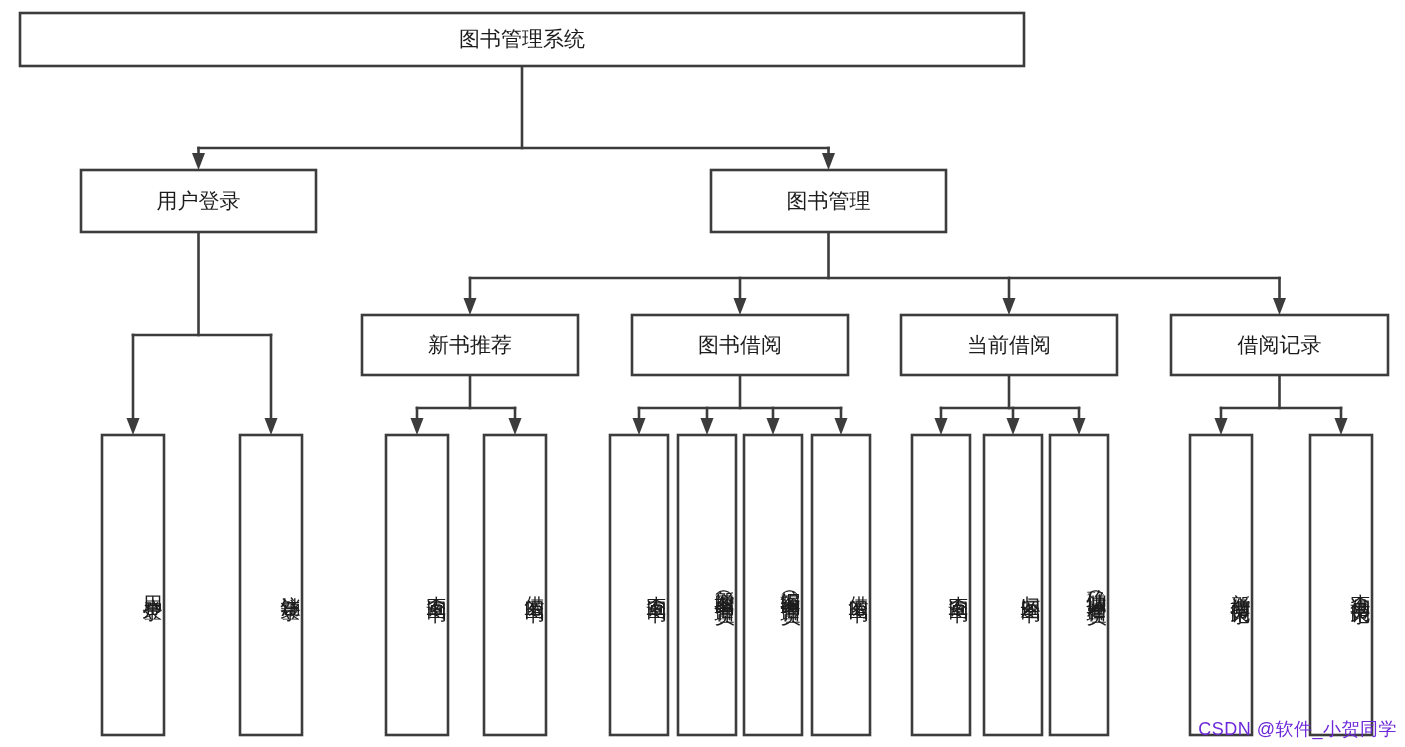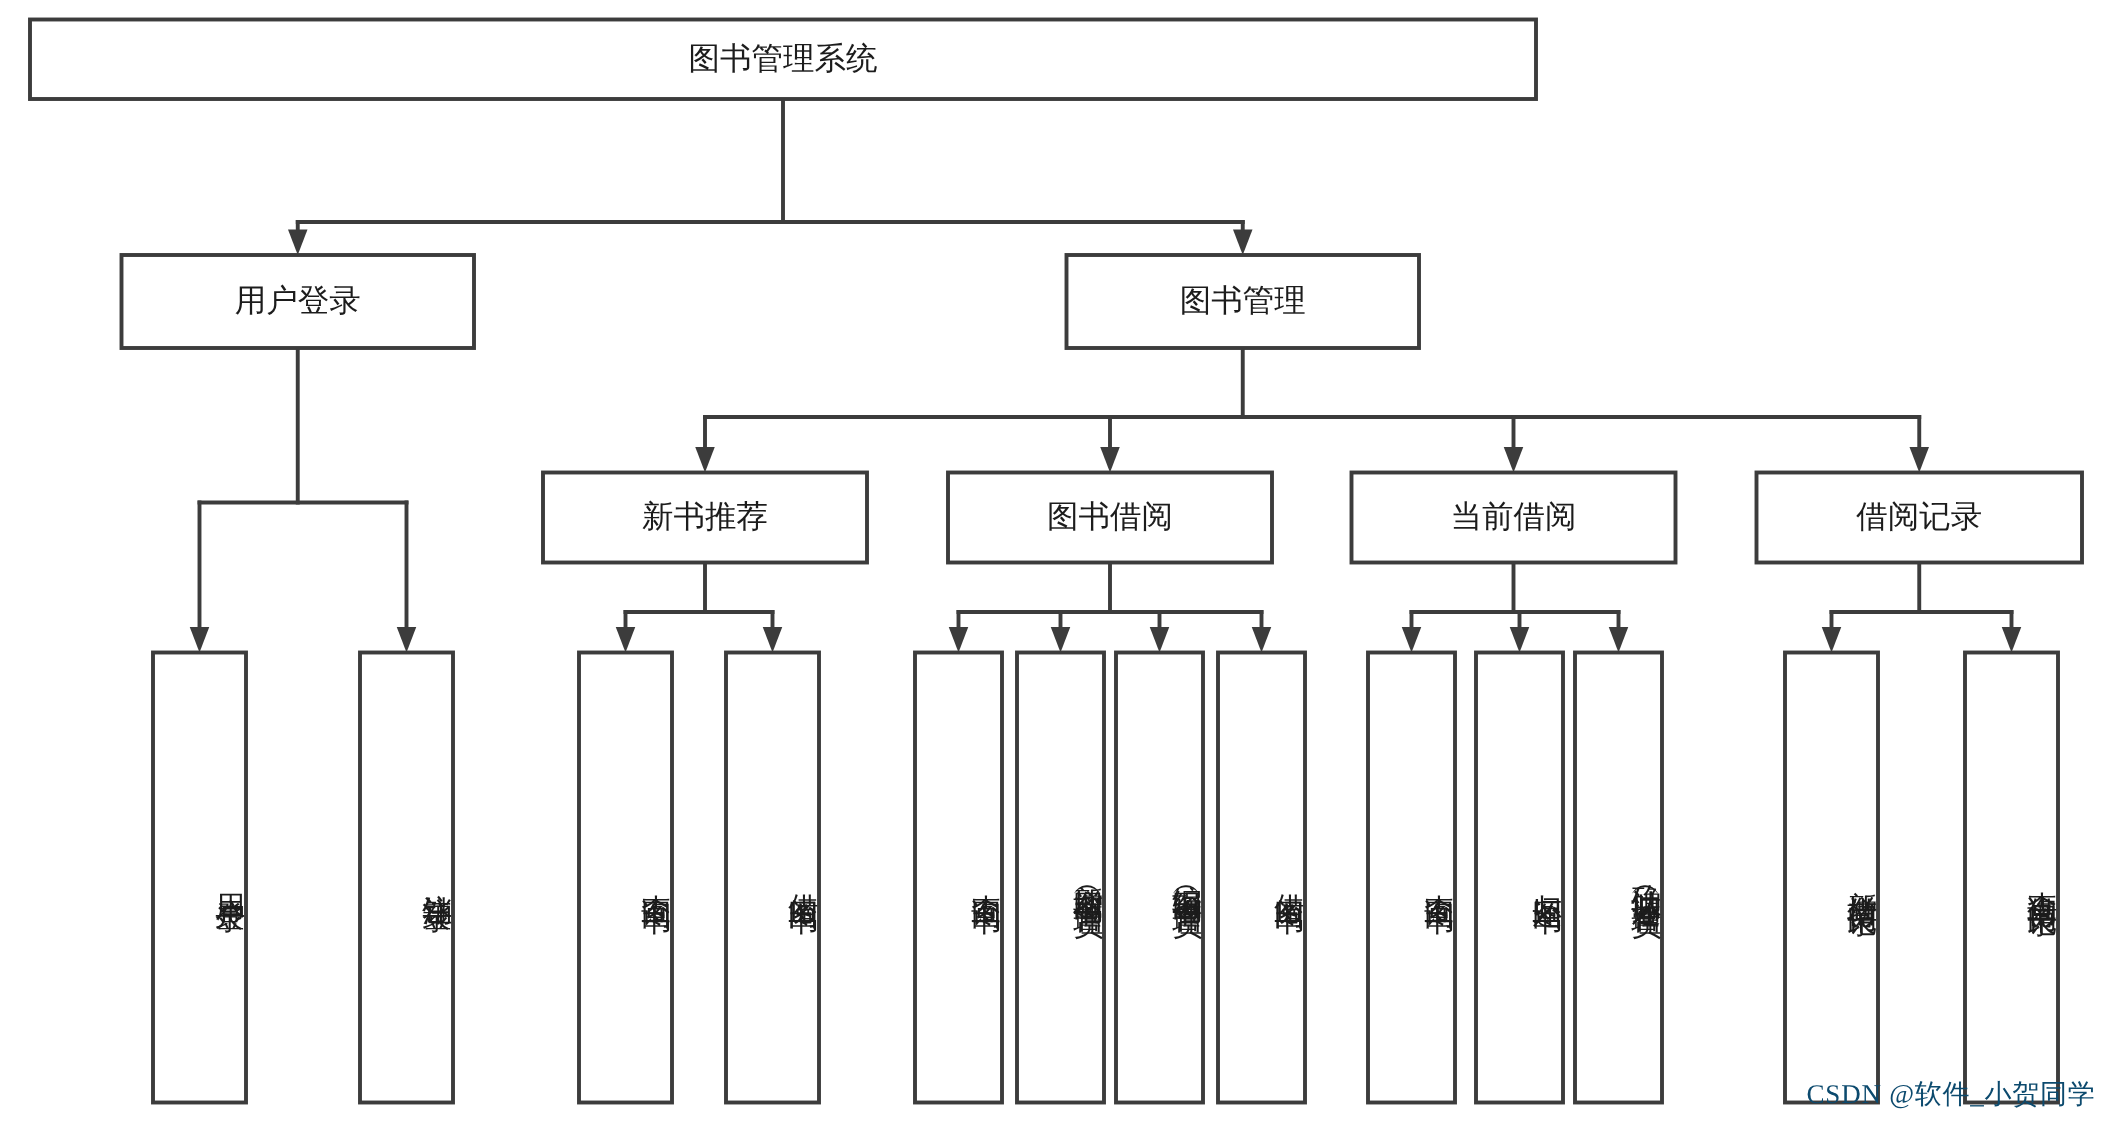--- a/index.html
+++ b/index.html
@@ -62,23 +62,23 @@
     display: flex;
     align-items: flex-start;
     justify-content: center;
     white-space: nowrap;
     pointer-events: none;
   }
   .watermark {
     position: absolute;
     right: 8px;
     bottom: 6px;
-    font-family: Liberation Serif, serif;
+    font-family: Liberation Sans, sans-serif;
     font-size: 18px;
-    color: #0c4a6e;
+    color: #6d28d9;
     letter-spacing: 0.5px;
     white-space: nowrap;
   }
 </style>
 </head>
 <body>
 
 <div id="diagram-root">
 
   <svg class="flow" viewBox="0 0 1405 747">

